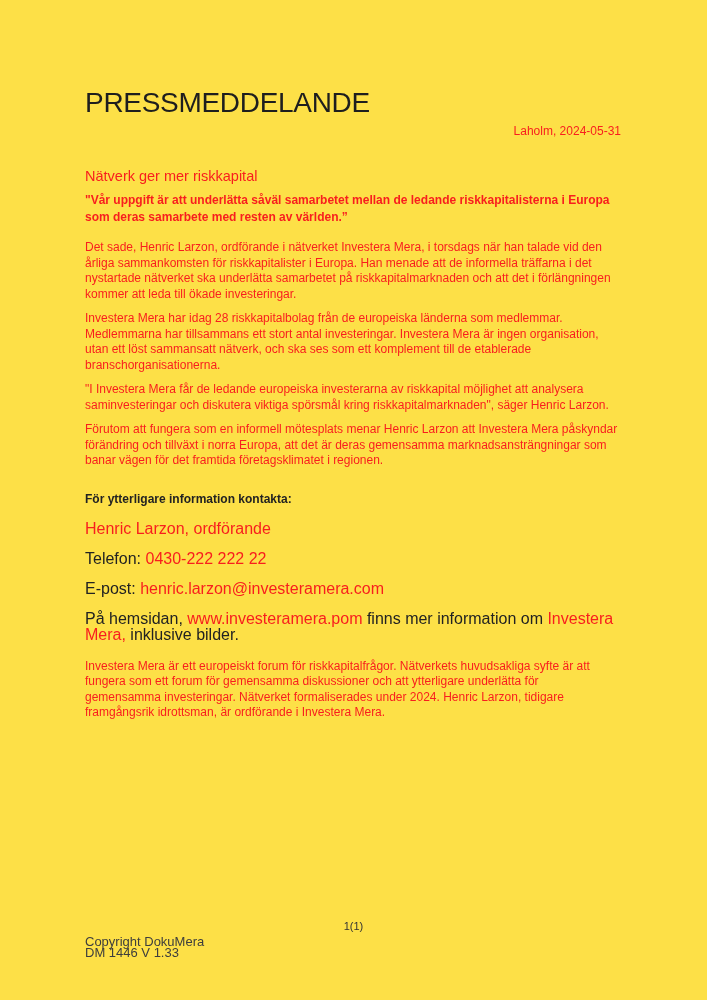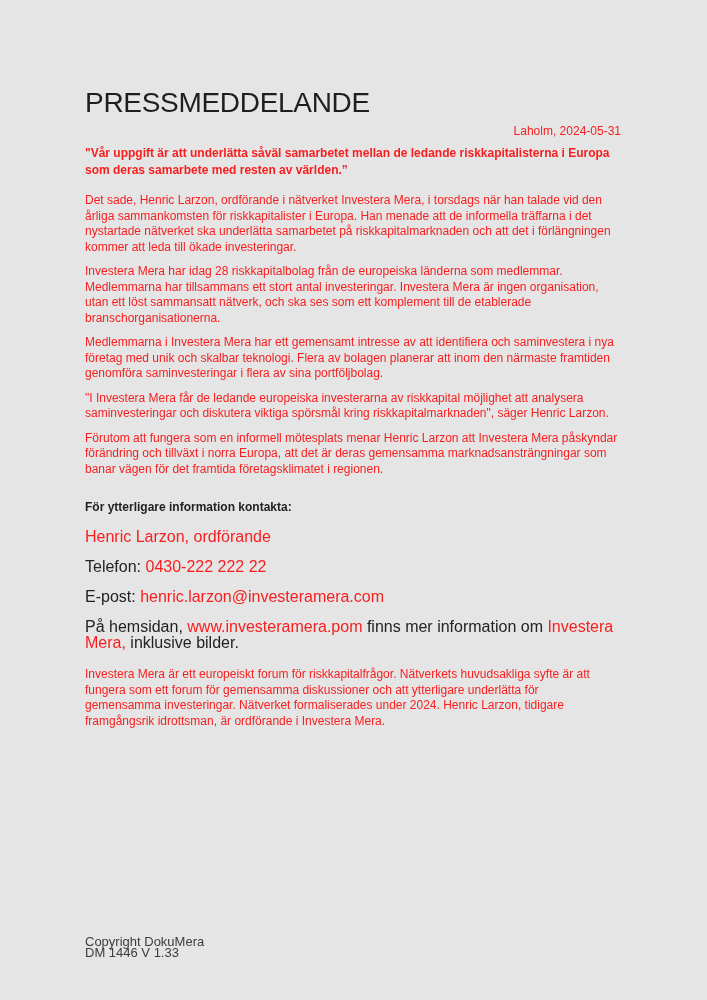--- a/index.html
+++ b/index.html
@@ -5,21 +5,21 @@
   html, body {
     margin: 0;
     padding: 0;
     background: #ffffff;
   }
   .page {
     position: relative;
     width: 707px;
     height: 1000px;
     margin: 0 auto;
-    background: #e5e5e5;
+    background: #fde047;
     overflow: hidden;
     font-family: "Liberation Sans", sans-serif;
     -webkit-font-smoothing: antialiased;
   }
   .content {
     position: absolute;
     left: 85px;
     right: 86px;
     top: 86px;
   }
@@ -104,41 +104,42 @@
 </style>
 </head>
 <body>
 
 <div class="page">
   <div class="content">
 
     <h1 class="doc-title">PRESSMEDDELANDE</h1>
     <div class="dateline">Laholm, 2024-05-31</div>
 
+    <h2 class="article-heading">Nätverk ger mer riskkapital</h2>
 
     <p class="lead-quote">"Vår uppgift är att underlätta såväl samarbetet mellan de ledande riskkapitalisterna i Europa som deras samarbete med resten av världen.”</p>
 
     <p class="body-par first">Det sade, Henric Larzon, ordförande i nätverket Investera Mera, i torsdags när han talade vid den årliga sammankomsten för riskkapitalister i Europa. Han menade att de informella träffarna i det nystartade nätverket ska underlätta samarbetet på riskkapitalmarknaden och att det i förlängningen kommer att leda till ökade investeringar.</p>
     <p class="body-par">Investera Mera har idag 28 riskkapitalbolag från de europeiska länderna som medlemmar. Medlemmarna har tillsammans ett stort antal investeringar. Investera Mera är ingen organisation, utan ett löst sammansatt nätverk, och ska ses som ett komplement till de etablerade branschorganisationerna.</p>
-    <p class="body-par">Medlemmarna i Investera Mera har ett gemensamt intresse av att identifiera och saminvestera i nya företag med unik och skalbar teknologi. Flera av bolagen planerar att inom den närmaste framtiden genomföra saminvesteringar i flera av sina portföljbolag.</p>
     <p class="body-par">"I Investera Mera får de ledande europeiska investerarna av riskkapital möjlighet att analysera saminvesteringar och diskutera viktiga spörsmål kring riskkapitalmarknaden", säger Henric Larzon.</p>
     <p class="body-par">Förutom att fungera som en informell mötesplats menar Henric Larzon att Investera Mera påskyndar förändring och tillväxt i norra Europa, att det är deras gemensamma marknadsansträngningar som banar vägen för det framtida företagsklimatet i regionen.</p>
 
     <p class="contact-heading">För ytterligare information kontakta:</p>
 
     <p class="contact-line red-inline">Henric Larzon, ordförande</p>
 
     <p class="contact-line"><span>Telefon: </span><span class="red-inline">0430-222 222 22</span></p>
 
     <p class="contact-line"><span>E-post: </span><span class="red-inline">henric.larzon@investeramera.com</span></p>
 
     <p class="contact-line"><span>På hemsidan, </span><span class="red-inline">www.investeramera.pom</span><span> finns mer information om </span><span class="red-inline">Investera Mera,</span><span> inklusive bilder.</span></p>
 
     <p class="closing-par">Investera Mera är ett europeiskt forum för riskkapitalfrågor. Nätverkets huvudsakliga syfte är att fungera som ett forum för gemensamma diskussioner och att ytterligare underlätta för gemensamma investeringar. Nätverket formaliserades under 2024. Henric Larzon, tidigare framgångsrik idrottsman, är ordförande i Investera Mera.</p>
 
   </div>
 
+  <div class="page-number">1(1)</div>
 
   <div class="page-footer">
     <div>Copyright DokuMera</div>
     <div>DM 1446 V 1.33</div>
   </div>
 </div>
 
 </body></html>

